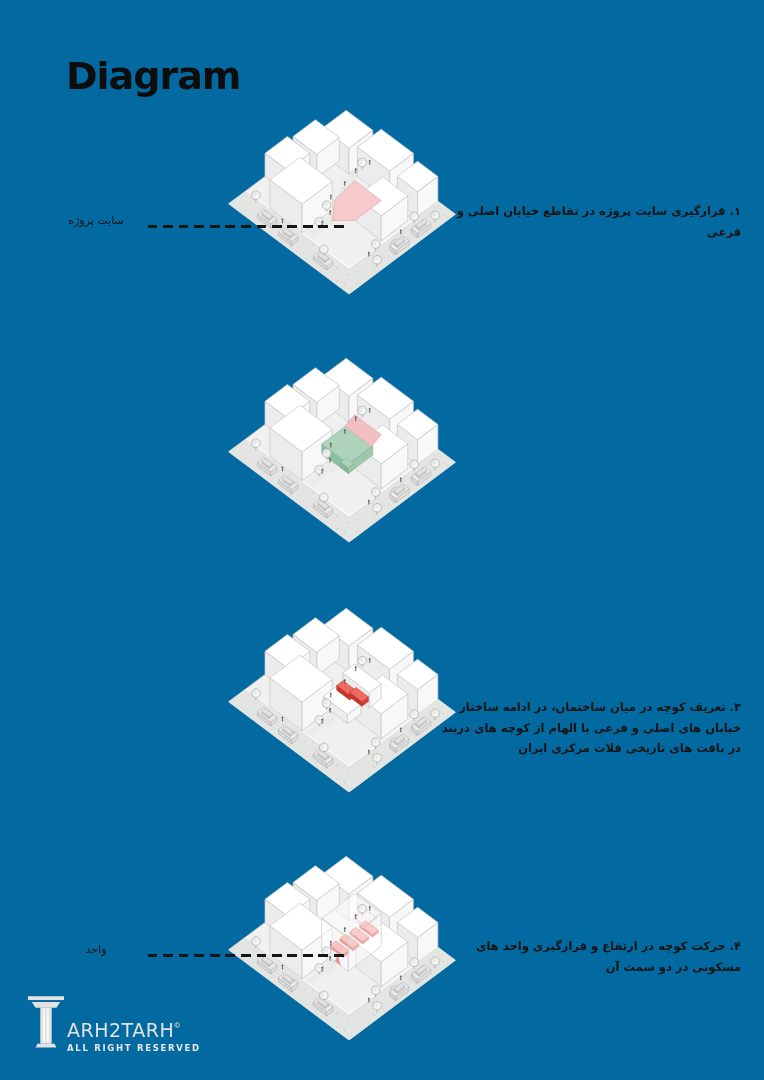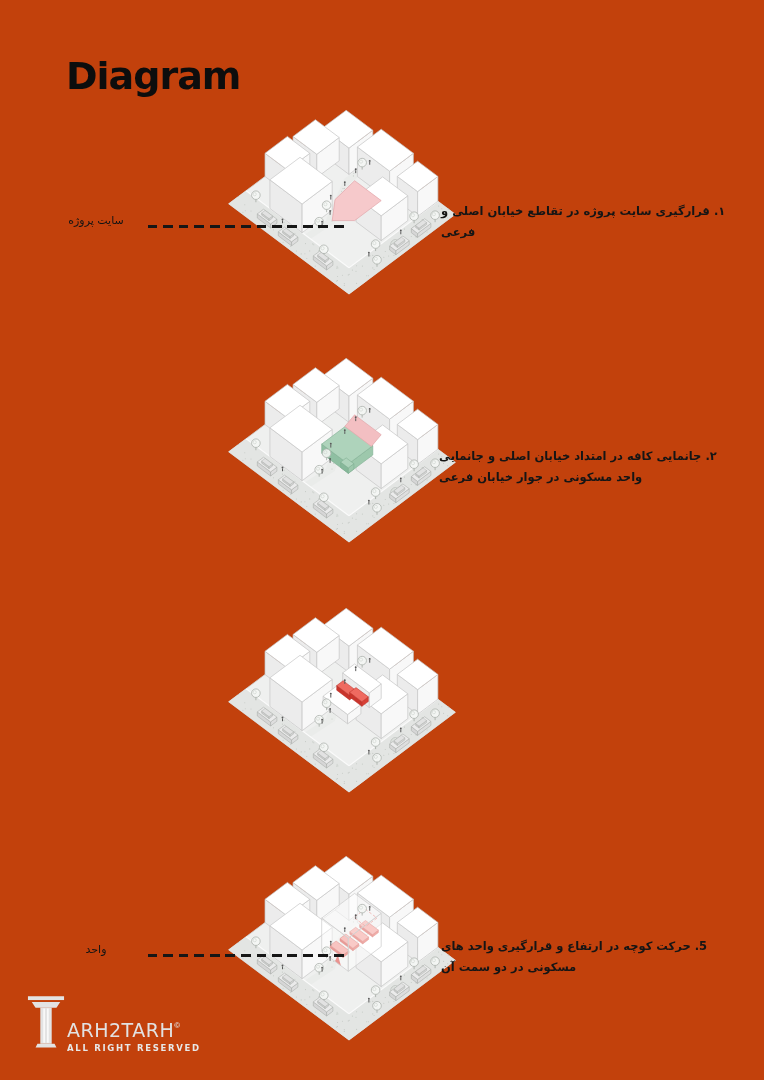--- a/index.html
+++ b/index.html
@@ -1,28 +1,28 @@
 <!DOCTYPE html>
 <html><head>
 <meta charset="utf-8">
 <style>
   html,body{margin:0;padding:0;background:#ffffff;}
   body{width:764px;height:1080px;position:relative;overflow:hidden;
        font-family:"Liberation Sans",sans-serif;}
-  .page{position:absolute;inset:0;background:#c2410c;}
+  .page{position:absolute;inset:0;background:#0369a1;}
 
   .title{position:absolute;left:66px;top:54px;margin:0;
          font-family:"DejaVu Sans",sans-serif;font-weight:bold;
          font-size:38px;letter-spacing:-1px;color:#0d0d0d;}
 
   .scene{position:absolute;left:210px;width:250px;height:200px;}
   #scene-1{top:110px}#scene-2{top:358px}#scene-3{top:608px}#scene-4{top:856px}
   .scene svg{width:100%;height:100%;display:block;}
 
-  .ann{position:absolute;right:23px;direction:rtl;text-align:left;
+  .ann{position:absolute;right:23px;direction:rtl;text-align:right;
        font-family:"DejaVu Sans",sans-serif;font-weight:bold;
        font-size:11.5px;line-height:1.8;color:#151515;}
   #ann-1{top:201px;width:300px;}
   #ann-2{top:446px;width:302px;}
   #ann-3{top:697px;width:314px;}
   #ann-4{top:936px;width:300px;}
 
   .leader-label{position:absolute;width:80px;text-align:center;direction:rtl;
        font-family:"DejaVu Sans",sans-serif;font-weight:normal;
        font-size:11px;color:#141414;}
@@ -1009,22 +1009,22 @@
           <circle cx="72.5" cy="109.4" r="0.95" fill="#5a5a5a"></circle>
           <line x1="190.79999999999998" y1="124.25" x2="190.79999999999998" y2="121.5" stroke="#5a5a5a" stroke-width="1"></line>
           <circle cx="190.79999999999998" cy="120.5" r="0.95" fill="#5a5a5a"></circle>
           <line x1="158.88" y1="146.51" x2="158.88" y2="143.7" stroke="#5a5a5a" stroke-width="1"></line>
           <circle cx="158.88" cy="142.7" r="0.95" fill="#5a5a5a"></circle>
         </g>
       </svg>
     </div>
 
   <div class="ann" id="ann-1">۱. قرارگیری سایت پروژه در تقاطع خیابان اصلی و فرعی</div>
-  <div class="ann" id="ann-2">۲. جانمایی کافه در امتداد خیابان اصلی و جانمایی واحد مسکونی در جوار خیابان فرعی</div>
-  <div class="ann" id="ann-4">5. حرکت کوچه در ارتفاع و قرارگیری واحد های مسکونی در دو سمت آن</div>
+  <div class="ann" id="ann-3">۳. تعریف کوچه در میان ساختمان، در ادامه ساختار خیابان های اصلی و فرعی با الهام از کوچه های دربند در بافت های تاریخی فلات مرکزی ایران</div>
+  <div class="ann" id="ann-4">۴. حرکت کوچه در ارتفاع و قرارگیری واحد های مسکونی در دو سمت آن</div>
 
   <div class="leader-label" id="label-site">سایت پروژه</div>
   <div class="leader-dash" id="dash-site"></div>
 
   <div class="leader-label" id="label-lobby">واحد</div>
   <div class="leader-dash" id="dash-lobby"></div>
 
   <div class="wm">
     <div class="wm-row">
       <span>

